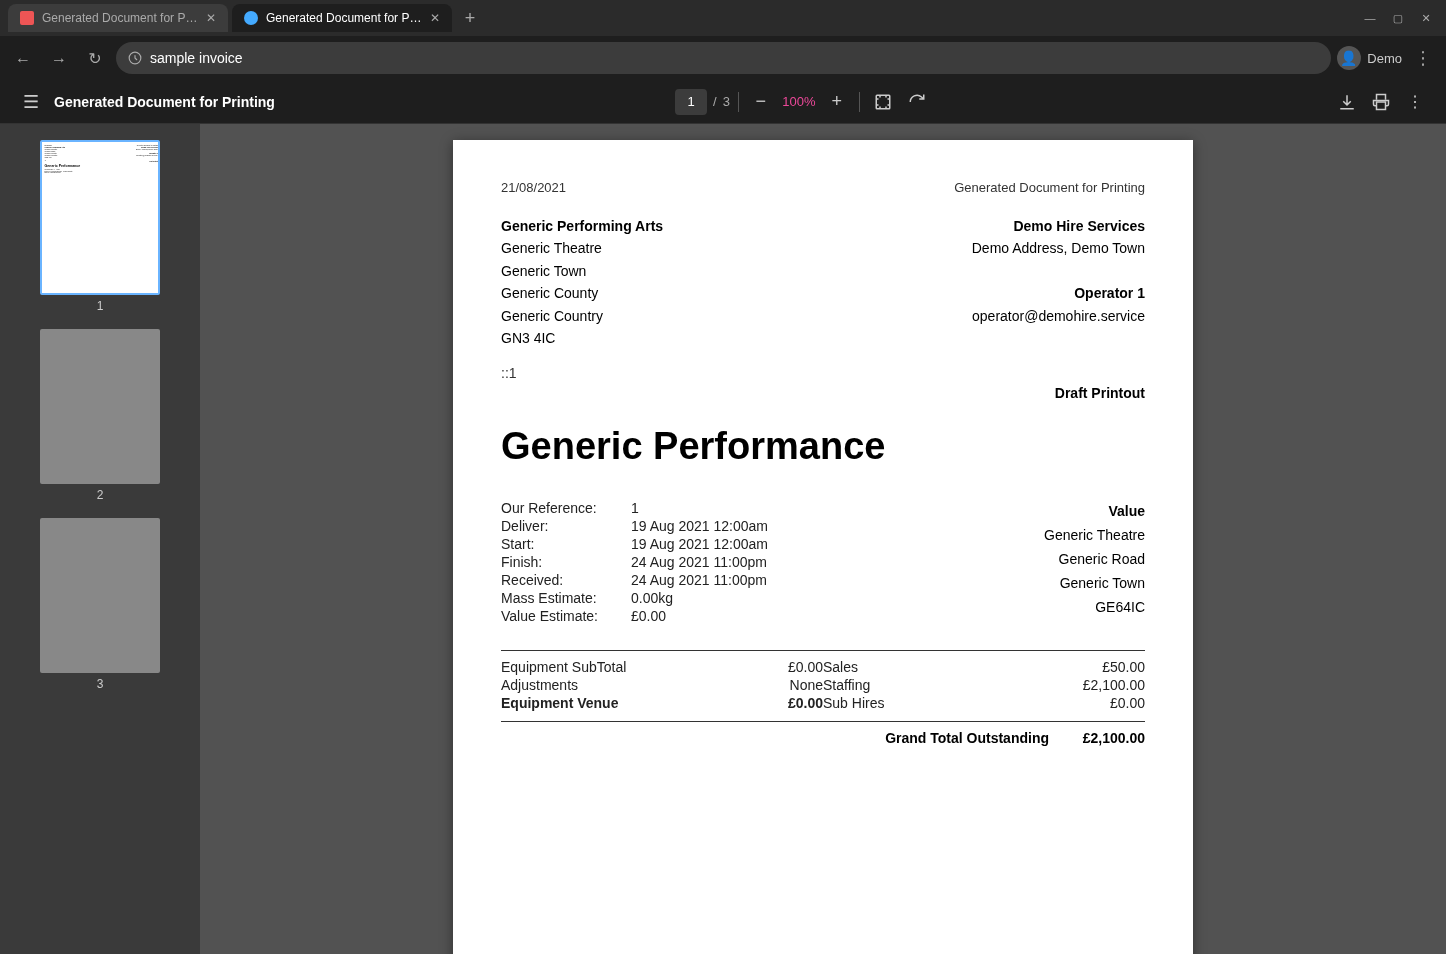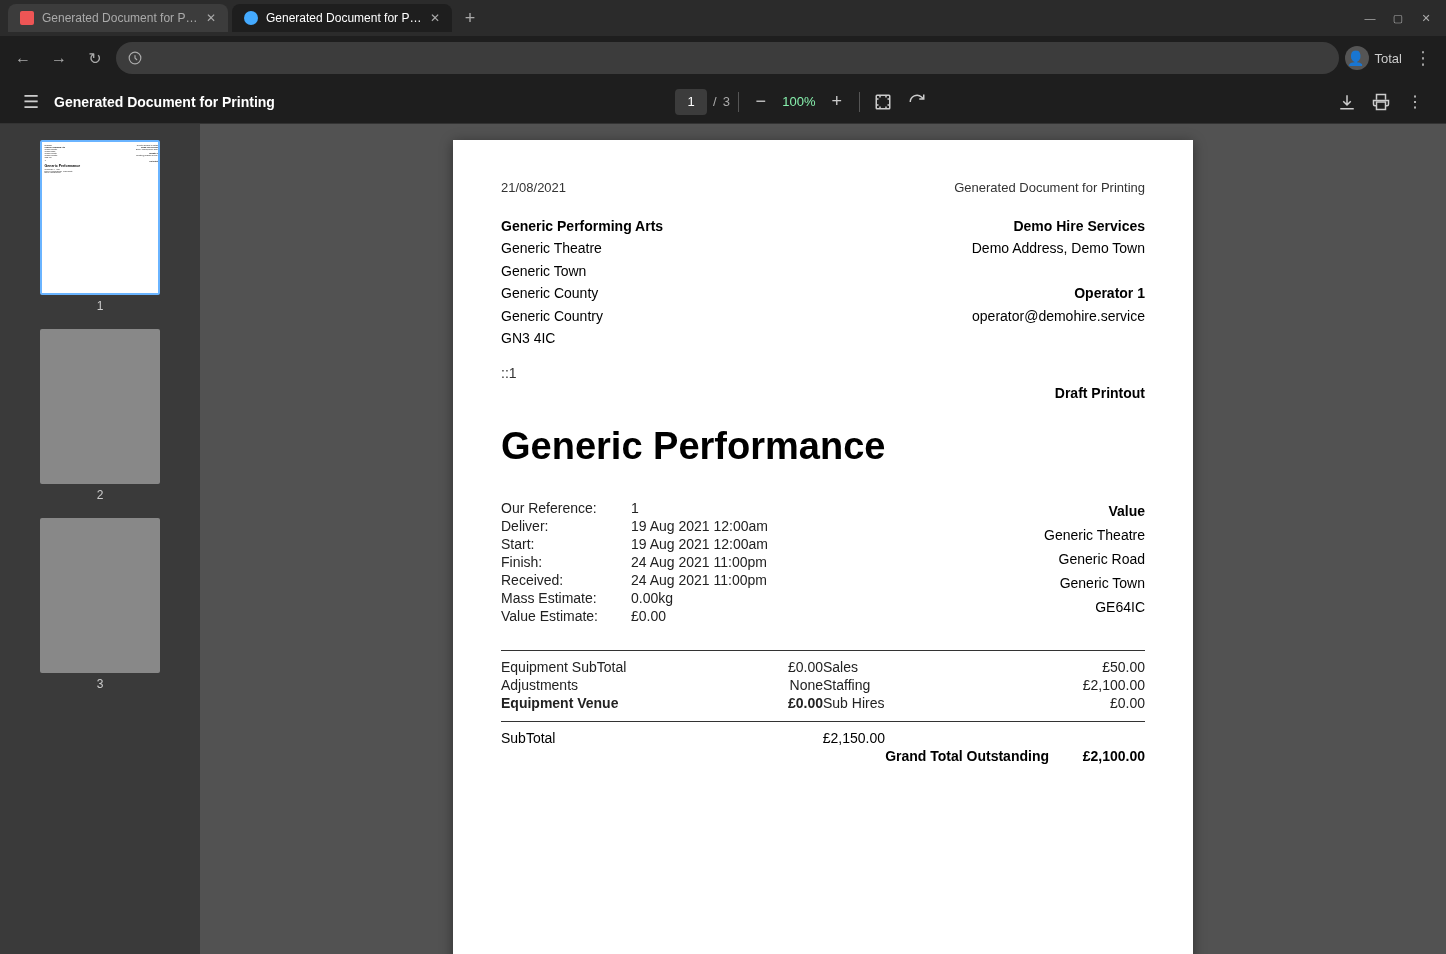--- a/index.html
+++ b/index.html
@@ -93,21 +93,21 @@
     .page-nav { display: flex; align-items: center; gap: 6px; }
     .page-input {
       width: 32px; height: 26px; text-align: center;
       background: #3c3c3c; border: none; border-radius: 4px;
       color: #fff; font-size: 13px;
     }
     .page-sep { color: #aaa; font-size: 13px; }
     .page-total { color: #aaa; font-size: 13px; }
     .zoom-divider { width: 1px; height: 20px; background: #555; margin: 0 4px; }
     .zoom-btn { width: 28px; height: 28px; display: flex; align-items: center; justify-content: center; color: #ccc; font-size: 18px; cursor: pointer; border-radius: 4px; }
-    .zoom-value { color: #86efac; font-size: 13px; min-width: 40px; text-align: center; }
+    .zoom-value { color: #ec4899; font-size: 13px; min-width: 40px; text-align: center; }
     .toolbar-icon-btn { width: 30px; height: 30px; display: flex; align-items: center; justify-content: center; color: #ccc; cursor: pointer; border-radius: 4px; font-size: 16px; }
     .pdf-actions { margin-left: auto; display: flex; gap: 4px; }
 
     
     .main-content {
       flex: 1;
       display: flex;
       overflow: hidden;
     }
 
@@ -252,24 +252,25 @@
 
 <div class="browser-toolbar">
   <div class="nav-btn">←</div>
   <div class="nav-btn">→</div>
   <div class="nav-btn">↻</div>
   <div class="address-bar">
     <svg width="14" height="14" viewBox="0 0 24 24" fill="none">
       <circle cx="12" cy="12" r="10" stroke="#aaa" stroke-width="2"></circle>
       <path d="M12 8v4l3 3" stroke="#aaa" stroke-width="2" stroke-linecap="round"></path>
     </svg>
+    <input type="text" value="sample invoice" style="">
   </div>
   <div class="profile-btn">
     <div class="profile-icon">👤</div>
-    <span>Total</span>
+    <span>Demo</span>
   </div>
   <div class="menu-btn">⋮</div>
 </div>
 
 <div class="pdf-toolbar">
   <div class="hamburger-btn">
     <span>☰</span>
   </div>
   <span class="pdf-title">Generated Document for Printing</span>
 
@@ -452,26 +453,20 @@
             <span class="fin-label">Sub Hires</span>
             <span class="fin-value">£0.00</span>
           </div>
         </div>
       </div>
 
       <hr class="hr">
 
       <div class="totals-section">
 
-        <div style="display:flex; justify-content:space-between; margin-bottom:2px;">
-          <span>SubTotal</span>
-          <span style="flex:1;"></span>
-          <span style="min-width:80px; text-align:right;">£2,150.00</span>
-          <span style="min-width:260px;"></span>
-        </div>
         <div style="display:flex; justify-content:flex-end; margin-bottom:2px;">
           <strong style="margin-right:16px;text-align:center;">Grand Total Outstanding</strong>
           <strong style="min-width:80px; text-align:right;">£2,100.00</strong>
         </div>
       </div>
 
     </div>
   </div>
 </div>
 

